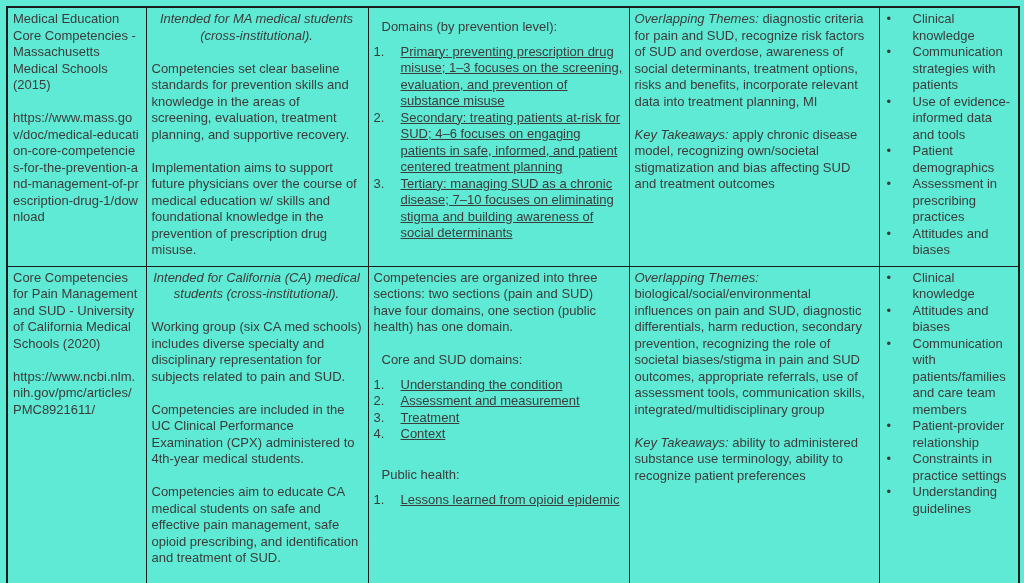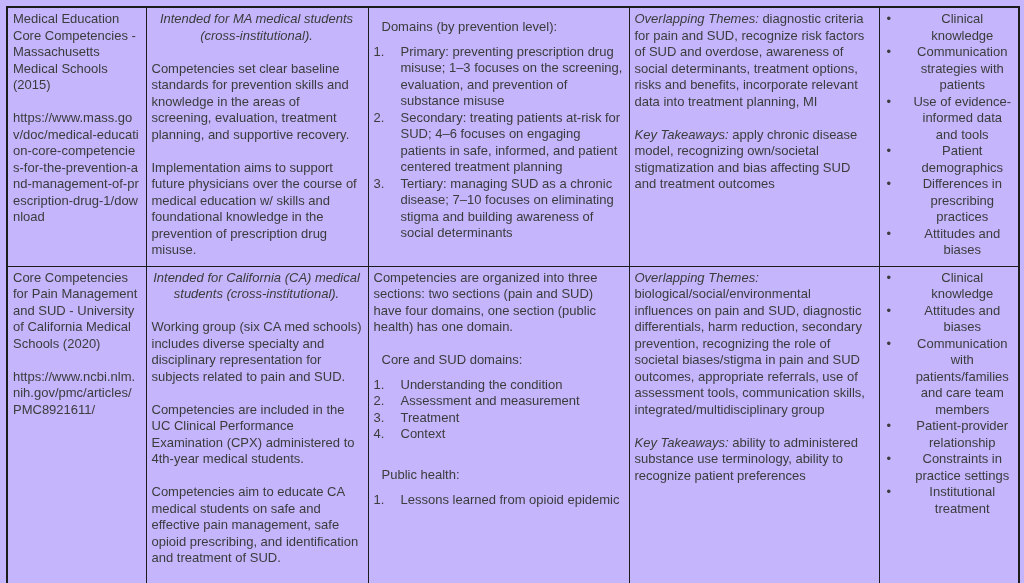--- a/index.html
+++ b/index.html
@@ -4,21 +4,21 @@
 <style>
   html, body {
     margin: 0;
     padding: 0;
     background: #ffffff;
     font-family: "Liberation Sans", "DejaVu Sans", sans-serif;
   }
   .page {
     width: 1024px;
     height: 583px;
-    background: #c4b5fd;
+    background: #5eead4;
     position: relative;
     box-sizing: border-box;
   }
   table.comp-table {
     position: absolute;
     left: 6px;
     top: 6px;
     width: 1012px;
     border-collapse: collapse;
     table-layout: fixed;
@@ -37,24 +37,24 @@
   }
   tr.row-1 { height: 259px; }
   tr.row-2 { height: 389px; }
   .para { margin: 0 0 16.5px 0; }
   .para:last-child { margin-bottom: 0; }
   .tight { margin: 8px; }
   .url { word-break: break-all; hyphens: none; }
   .it { font-style: italic; text-align: center; }
   .num-row { display: flex; margin: 0; }
   .num { width: 27px; flex-shrink: 0; }
-  .num-text { flex: 1; }
+  .num-text { flex: 1; text-decoration: underline; }
   .bullet-row { display: flex; margin: 0; }
   .bullet { width: 26px; flex-shrink: 0; text-align: left; padding-left: 2px; }
-  .bullet-text { flex: 1; text-align: center; }
+  .bullet-text { flex: 1; }
   .gap { height: 16.5px; }
 </style>
 </head>
 <body>
 
 <div class="page">
   <table class="comp-table">
     <colgroup>
       <col style="width:139px">
       <col style="width:222px">
@@ -105,21 +105,21 @@
           <div class="bullet-row">
             <span class="bullet">•</span>
             <span class="bullet-text">Use of evidence-informed data and tools</span>
           </div>
           <div class="bullet-row">
             <span class="bullet">•</span>
             <span class="bullet-text">Patient demographics</span>
           </div>
           <div class="bullet-row">
             <span class="bullet">•</span>
-            <span class="bullet-text">Differences in prescribing practices</span>
+            <span class="bullet-text">Assessment in prescribing practices</span>
           </div>
           <div class="bullet-row">
             <span class="bullet">•</span>
             <span class="bullet-text">Attitudes and biases</span>
           </div>
         </td>
       </tr>
 
       <tr class="row-2">
         <td>
@@ -178,20 +178,20 @@
           <div class="bullet-row">
             <span class="bullet">•</span>
             <span class="bullet-text">Patient-provider relationship</span>
           </div>
           <div class="bullet-row">
             <span class="bullet">•</span>
             <span class="bullet-text">Constraints in practice settings</span>
           </div>
           <div class="bullet-row">
             <span class="bullet">•</span>
-            <span class="bullet-text">Institutional treatment</span>
+            <span class="bullet-text">Understanding guidelines</span>
           </div>
         </td>
       </tr>
 
     </tbody>
   </table>
 </div>
 
 </body></html>

